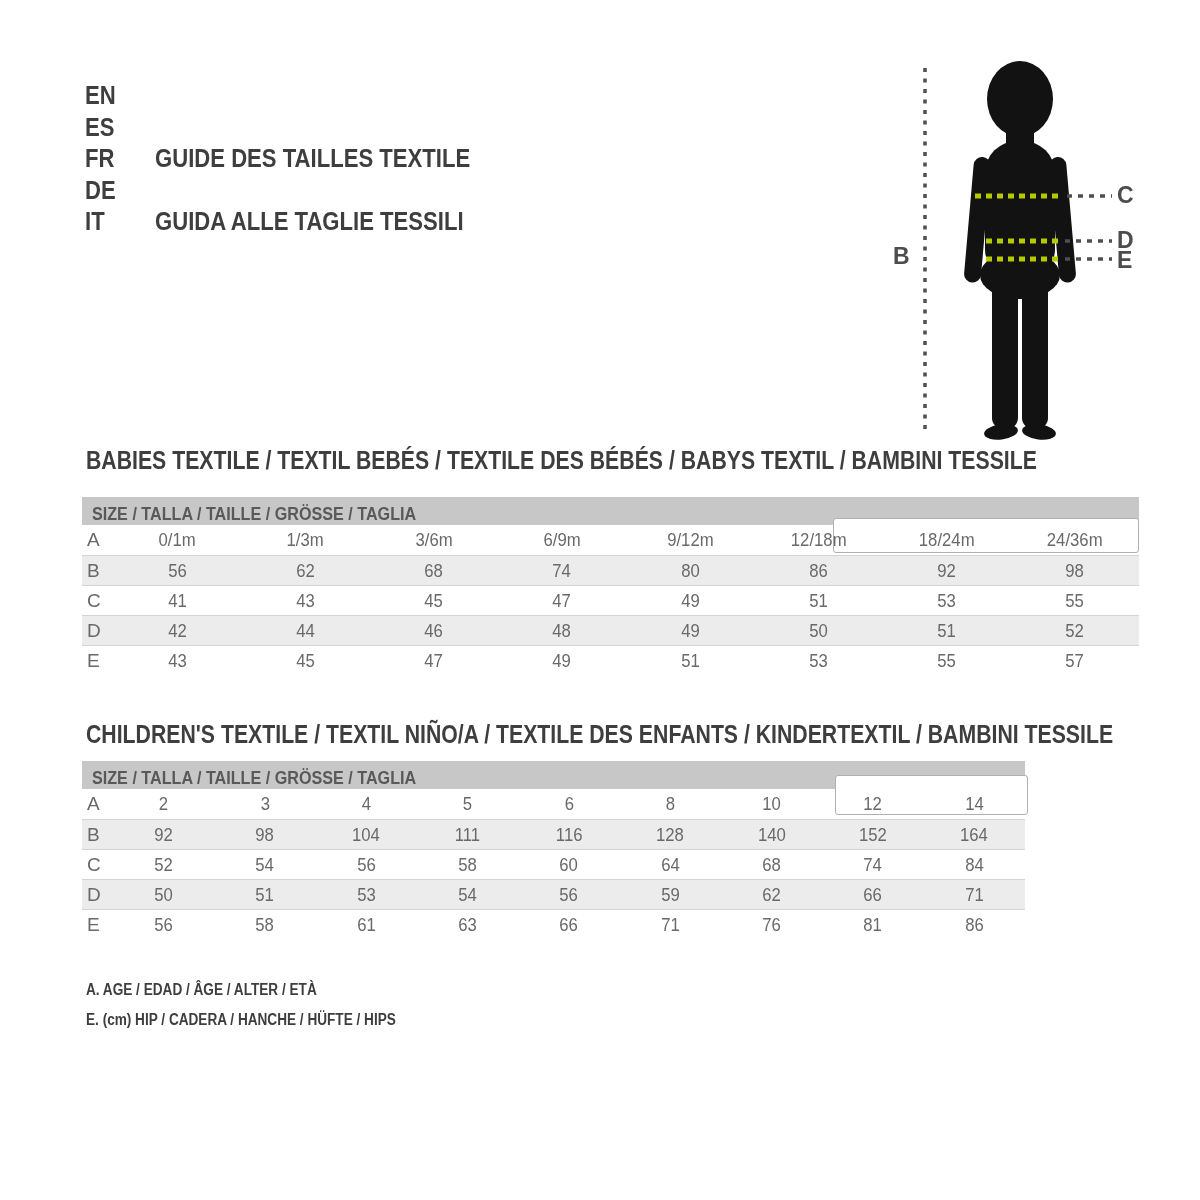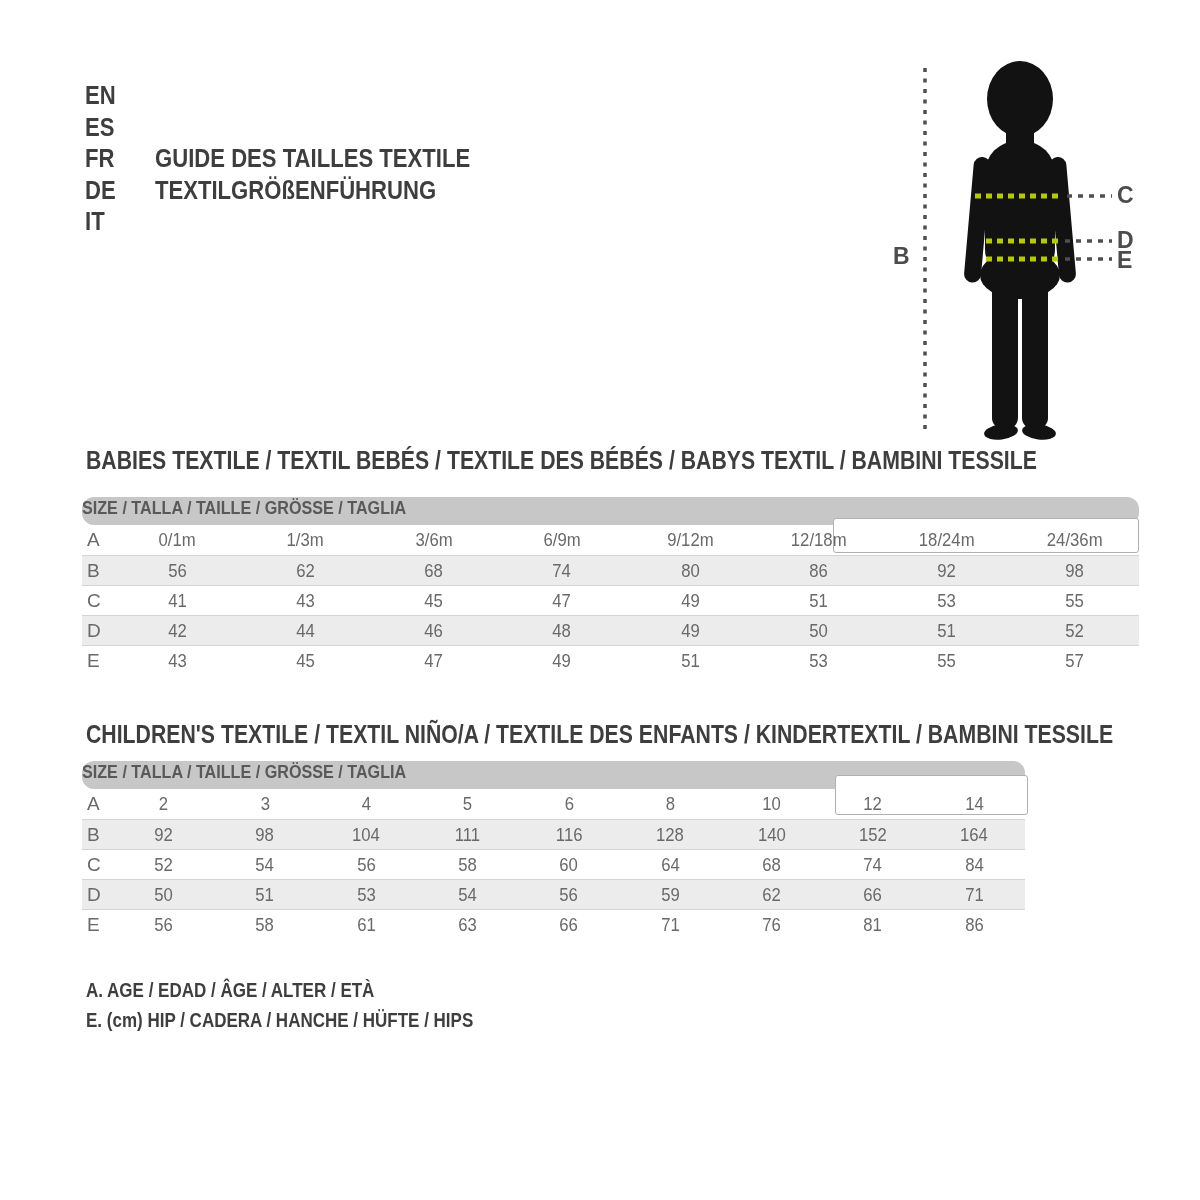--- a/index.html
+++ b/index.html
@@ -22,58 +22,58 @@
 
   
   .section-title{position:absolute;left:86px;font-size:25px;font-weight:700;color:#3e3e3e;line-height:22px;}
   #babies-title{top:449px;}
   #children-title{top:723px;text-align:right;}
 
   
   .stable{position:absolute;left:82px;}
   #babies-table{top:497px;width:1057px;}
   #children-table{top:761px;width:943px;}
-  .thead{position:relative;z-index:1;height:28px;background:#c7c7c7;display:flex;align-items:flex-start;padding-left:0;box-sizing:border-box;border-radius:12px;}
+  .thead{position:relative;z-index:1;height:28px;background:#c7c7c7;display:flex;align-items:flex-end;padding-left:10px;box-sizing:border-box;}
   .th-text{font-size:19px;font-weight:700;color:#595959;}
   .trow{position:relative;display:flex;align-items:center;height:30px;box-sizing:border-box;}
   .trow.alt{background:#ececec;}
   .trow + .trow{border-top:1px solid #d4d4d4;}
   .trow.rowA{z-index:3;background:transparent;}
   .rowlabel{flex:0 0 26px;padding-left:5px;font-size:19px;color:#696969;}
   .cell{flex:1;text-align:center;font-size:19px;color:#696969;}
   .hlbox{position:absolute;z-index:2;background:#ffffff;border:1px solid #b0b0b0;border-radius:3px;box-sizing:border-box;}
   #babies-hlbox{left:751px;top:21px;width:306px;height:35px;}
   #children-hlbox{left:753px;top:14px;width:193px;height:40px;}
 
   
   #legend{position:absolute;left:86px;top:975px;}
-  .legend-line{height:30px;display:flex;align-items:center;font-size:20px;font-weight:700;color:#3e3e3e;}
+  .legend-line{height:30px;display:flex;align-items:center;font-size:16px;font-weight:700;color:#3e3e3e;}
 </style>
 </head>
 <body>
 
 <div id="canvas">
 
   <div id="lang-block">
       <div class="lang-row">
         <span class="lang-code"><span class="cond">EN</span></span>
       </div>
       <div class="lang-row">
         <span class="lang-code"><span class="cond">ES</span></span>
       </div>
       <div class="lang-row">
         <span class="lang-code"><span class="cond">FR</span></span>
         <span class="lang-title"><span class="cond">GUIDE DES TAILLES TEXTILE</span></span>
       </div>
       <div class="lang-row">
         <span class="lang-code"><span class="cond">DE</span></span>
-        <span class="lang-title"><span class="cond">TEXTILGRÖßENFÜHRUNG</span></span>
       </div>
       <div class="lang-row">
         <span class="lang-code"><span class="cond">IT</span></span>
+        <span class="lang-title"><span class="cond">GUIDA ALLE TAGLIE TESSILI</span></span>
       </div>
     </div>
 
   <svg id="figure-svg" width="240" height="390" viewBox="0 0 240 390">
     <g fill="#121212">
       <ellipse cx="120" cy="44" rx="33" ry="38"></ellipse>
       <rect x="106" y="66" width="28" height="28"></rect>
       <rect x="85" y="86" width="70" height="140" rx="32"></rect>
       <rect x="74" y="102" width="17" height="126" rx="8.5" transform="rotate(5 82 106)"></rect>
       <rect x="149" y="102" width="17" height="126" rx="8.5" transform="rotate(-5 158 106)"></rect>

